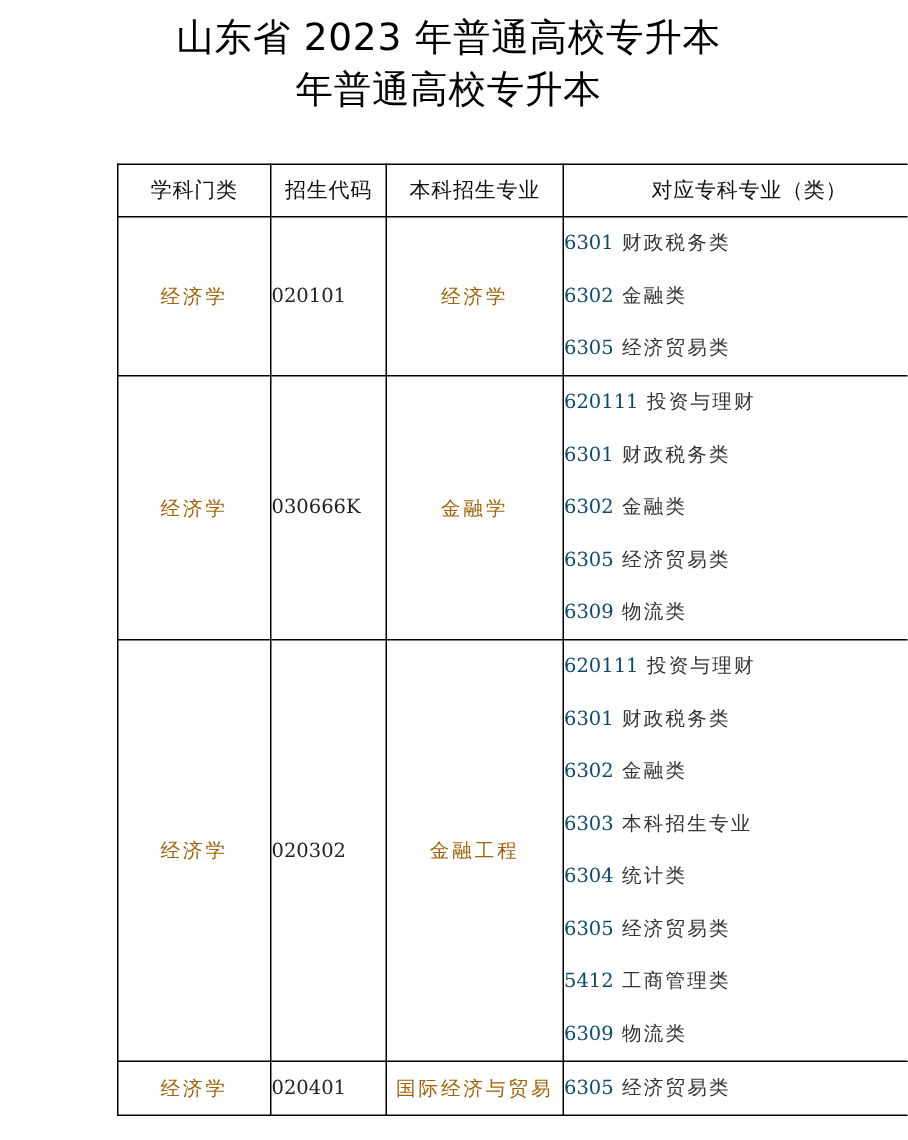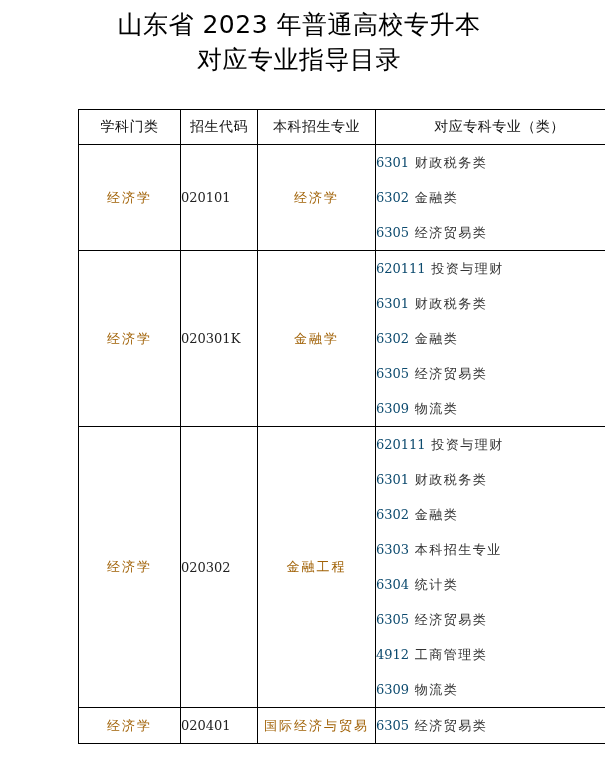--- a/index.html
+++ b/index.html
@@ -33,21 +33,21 @@
     .spec-item {
       height: 35px; line-height: 35px; font-size: 13px; color: #333; letter-spacing: 1.5px;
       white-space: nowrap;
     }
     .spec-item .num { color: #0c4a6e; letter-spacing: 0; }
   </style>
 </head>
 <body>
 
 <div class="title l1">山东省 2023 年普通高校专升本</div>
-<div class="title l2">对应专业指导目录</div>
+<div class="title l2">年普通高校专升本</div>
 
 <table class="dir">
   <colgroup>
       <col class="c1">
       <col class="c2">
       <col class="c3">
       <col class="c4">
     </colgroup>
   <thead>
     <tr>
@@ -63,42 +63,42 @@
         <td class="code">020101</td>
         <td class="maj">经济学</td>
         <td class="spec">
           <div class="spec-item"><span class="num">6301</span><span> </span><span>财政税务类</span></div>
           <div class="spec-item"><span class="num">6302</span><span> </span><span>金融类</span></div>
           <div class="spec-item"><span class="num">6305</span><span> </span><span>经济贸易类</span></div>
         </td>
       </tr>
       <tr>
         <td class="cat">经济学</td>
-        <td class="code">020301K</td>
+        <td class="code">030666K</td>
         <td class="maj">金融学</td>
         <td class="spec">
           <div class="spec-item"><span class="num">620111</span><span> </span><span>投资与理财</span></div>
           <div class="spec-item"><span class="num">6301</span><span> </span><span>财政税务类</span></div>
           <div class="spec-item"><span class="num">6302</span><span> </span><span>金融类</span></div>
           <div class="spec-item"><span class="num">6305</span><span> </span><span>经济贸易类</span></div>
           <div class="spec-item"><span class="num">6309</span><span> </span><span>物流类</span></div>
         </td>
       </tr>
       <tr>
         <td class="cat">经济学</td>
         <td class="code">020302</td>
         <td class="maj">金融工程</td>
         <td class="spec">
           <div class="spec-item"><span class="num">620111</span><span> </span><span>投资与理财</span></div>
           <div class="spec-item"><span class="num">6301</span><span> </span><span>财政税务类</span></div>
           <div class="spec-item"><span class="num">6302</span><span> </span><span>金融类</span></div>
           <div class="spec-item"><span class="num">6303</span><span> </span><span>本科招生专业</span></div>
           <div class="spec-item"><span class="num">6304</span><span> </span><span>统计类</span></div>
           <div class="spec-item"><span class="num">6305</span><span> </span><span>经济贸易类</span></div>
-          <div class="spec-item"><span class="num">4912</span><span> </span><span>工商管理类</span></div>
+          <div class="spec-item"><span class="num">5412</span><span> </span><span>工商管理类</span></div>
           <div class="spec-item"><span class="num">6309</span><span> </span><span>物流类</span></div>
         </td>
       </tr>
       <tr>
         <td class="cat">经济学</td>
         <td class="code">020401</td>
         <td class="maj">国际经济与贸易</td>
         <td class="spec">
           <div class="spec-item"><span class="num">6305</span><span> </span><span>经济贸易类</span></div>
         </td>

